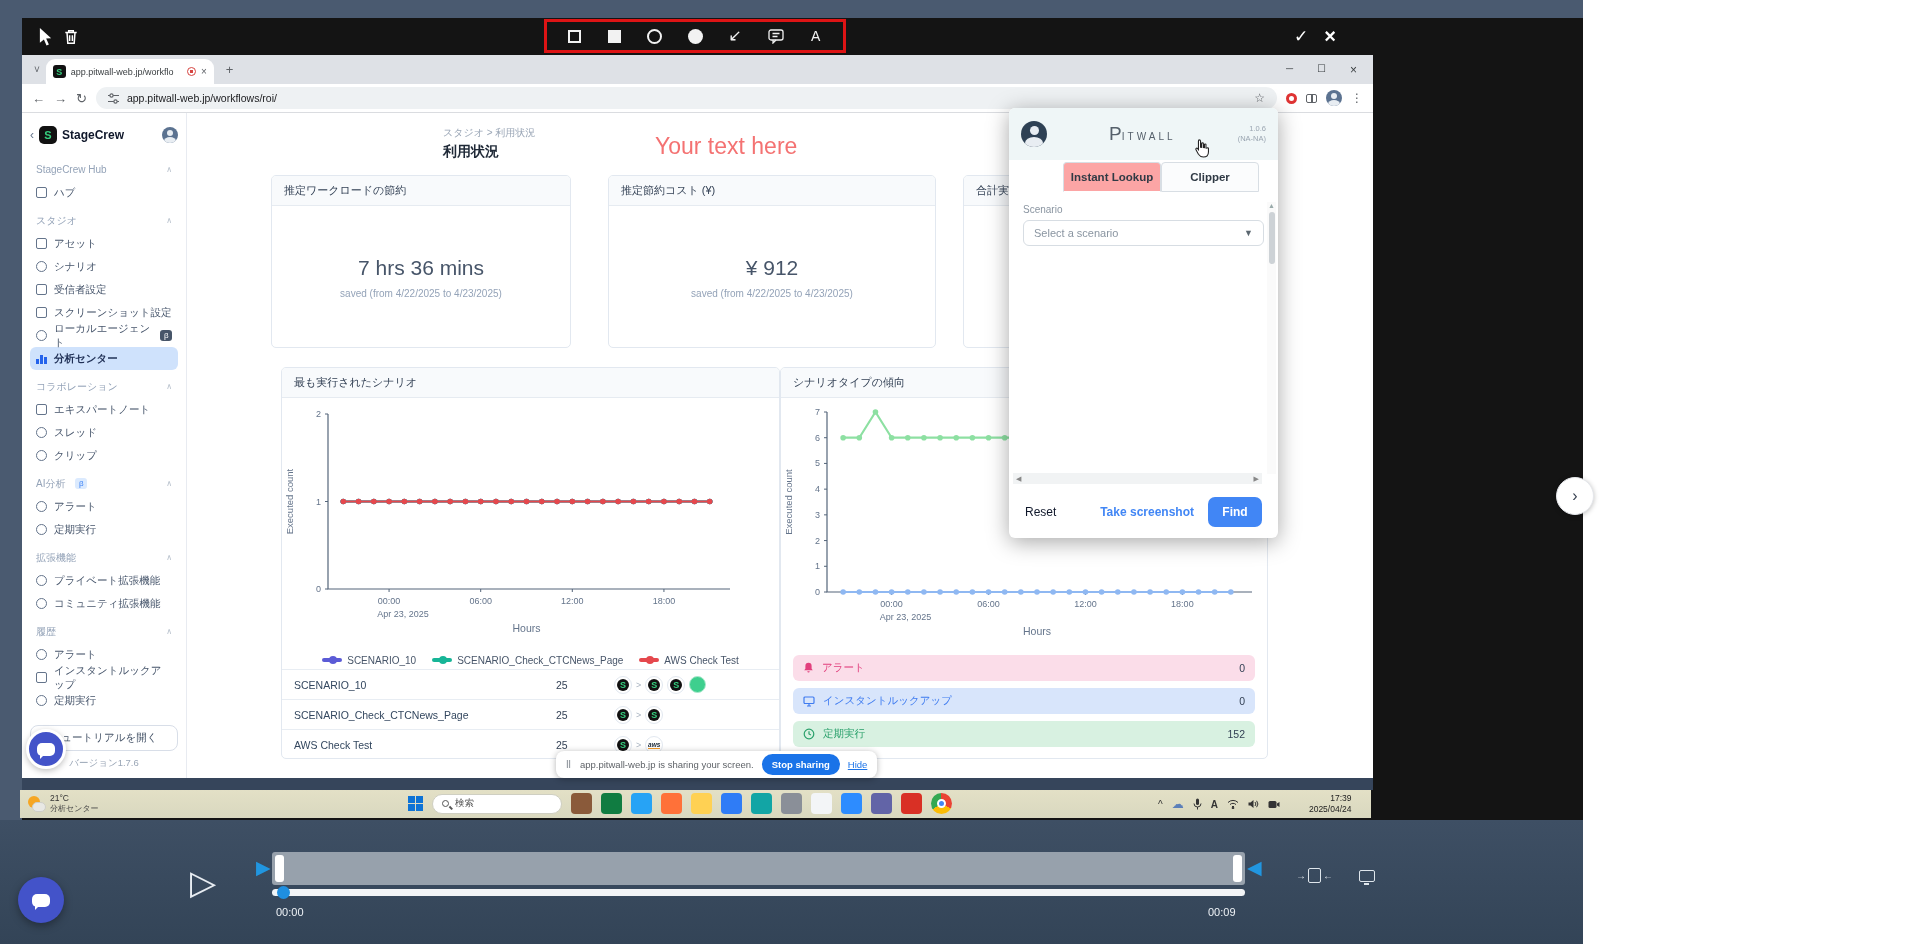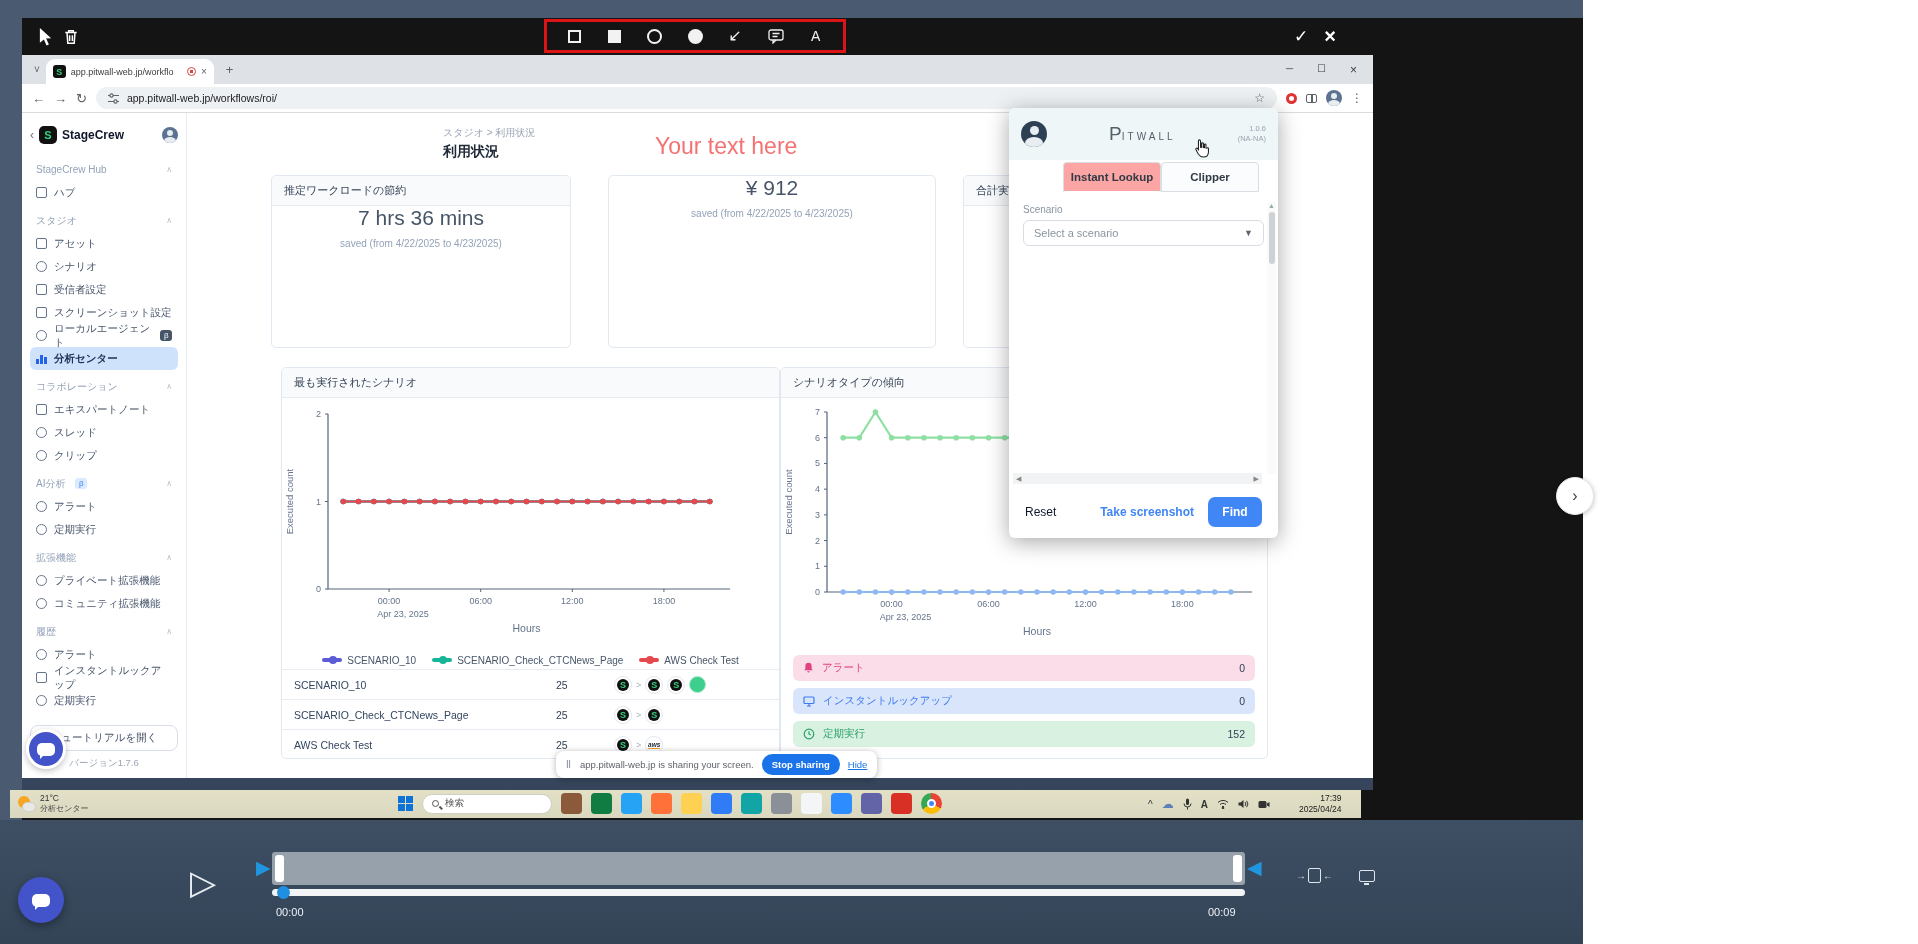--- a/index.html
+++ b/index.html
@@ -83,21 +83,21 @@
     box-shadow:0 2px 6px rgba(0,0,0,.25);z-index:20;}
 
   
   #sc-main{position:relative;flex:1;}
   #breadcrumb{position:absolute;left:256px;top:13px;font-size:10px;color:#9aa6b6;}
   #page-title{position:absolute;left:256px;top:30px;font-size:14px;font-weight:bold;color:#1f2937;}
   #red-note{position:absolute;left:465px;top:20px;font-size:23px;color:#f47272;z-index:34;}
   .card{position:absolute;background:#fff;border:1px solid #e2e8f0;border-radius:5px;overflow:hidden;}
   .card-h{height:30px;background:#f8fafc;border-bottom:1px solid #e6ebf1;display:flex;align-items:center;
     padding:0 12px;font-size:11px;color:#334155;}
-  .stat-body{height:142px;display:flex;flex-direction:column;align-items:center;justify-content:flex-start;gap:8px;}
+  .stat-body{height:142px;display:flex;flex-direction:column;align-items:center;justify-content:center;gap:8px;}
   .stat-val{font-size:21px;color:#475569;}
   .stat-cap{font-size:10px;color:#94a3b8;}
   .chart-wrap{display:block;}
   #legend-left{display:flex;justify-content:center;gap:16px;align-items:center;height:18px;}
   .lg-item{display:flex;align-items:center;gap:5px;font-size:10px;color:#475569;}
   .lg-mark{width:20px;height:4px;border-radius:2px;position:relative;}
   .lg-mark:after{content:"";position:absolute;left:7px;top:-2px;width:8px;height:8px;border-radius:50%;background:inherit;}
   .t-row{display:flex;align-items:center;height:30px;border-top:1px solid #e8edf3;padding:0 12px;}
   .t-name{width:262px;font-size:10.5px;color:#33475f;}
   .t-count{width:58px;font-size:10.5px;color:#334155;}
@@ -149,21 +149,21 @@
     align-items:center;justify-content:space-between;padding:0 3px;font-size:7px;color:#888;}
   #pw-footer{position:absolute;left:0;right:0;bottom:0;height:52px;display:flex;align-items:center;padding:0 16px;}
   #pw-reset{font-size:12px;color:#0f172a;}
   #pw-shot{margin-left:auto;font-size:12px;color:#4186f5;font-weight:bold;}
   #pw-find{margin-left:14px;width:54px;height:30px;background:#4186f5;border-radius:7px;color:#fff;font-size:12px;
     font-weight:bold;display:flex;align-items:center;justify-content:center;}
   #pw-cursor{position:absolute;left:184px;top:30px;z-index:5;}
 
   
   #desk-strip{left:22px;top:778px;width:1351px;height:12px;background:#36455b;z-index:6;}
-  #taskbar{left:10px;top:790px;width:1351px;height:28px;background:linear-gradient(#e3e0c6,#d9d8bf);z-index:6;}
+  #taskbar{left:20px;top:790px;width:1351px;height:28px;background:linear-gradient(#e3e0c6,#d9d8bf);z-index:6;}
   #tb-weather{position:absolute;left:8px;top:3px;display:flex;align-items:center;gap:4px;}
   .w-ic{width:18px;height:16px;position:relative;}
   .w-ic:before{content:"";position:absolute;left:0;top:0;width:12px;height:12px;border-radius:50%;background:#f6a623;}
   .w-ic:after{content:"";position:absolute;right:0;bottom:0;width:12px;height:8px;border-radius:6px;background:#e8e8e4;border:1px solid #cfcfc8;}
   #tb-weather .t1{font-size:8.5px;color:#333;}
   #tb-weather .t2{font-size:8px;color:#444;}
   #tb-center{position:absolute;left:388px;top:3px;display:flex;align-items:center;gap:9px;}
   .win-logo{width:15px;height:15px;display:grid;grid-template-columns:7px 7px;grid-gap:1px;}
   .win-logo i{background:#0e73d6;display:block;height:7px;}
   #tb-search{width:130px;height:20px;background:#fff;border:1px solid #cfcfc2;border-radius:10px;display:flex;
@@ -419,20 +419,21 @@
         <div id="page-title">利用状況</div>
 
         <div class="card" style="left:84px;top:62px;width:300px;height:173px;">
           <div class="card-h">推定ワークロードの節約</div>
           <div class="stat-body">
             <div class="stat-val">7 hrs 36 mins</div>
             <div class="stat-cap">saved (from 4/22/2025 to 4/23/2025)</div>
           </div>
         </div>
         <div class="card" style="left:421px;top:62px;width:328px;height:173px;">
+          <div class="card-h">推定節約コスト (¥)</div>
           <div class="stat-body">
             <div class="stat-val">¥ 912</div>
             <div class="stat-cap">saved (from 4/22/2025 to 4/23/2025)</div>
           </div>
         </div>
         <div class="card" style="left:776px;top:62px;width:307px;height:173px;">
           <div class="card-h">合計実行シナリオ</div>
         </div>
 
         <div class="card" style="left:94px;top:254px;width:499px;height:392px;">

